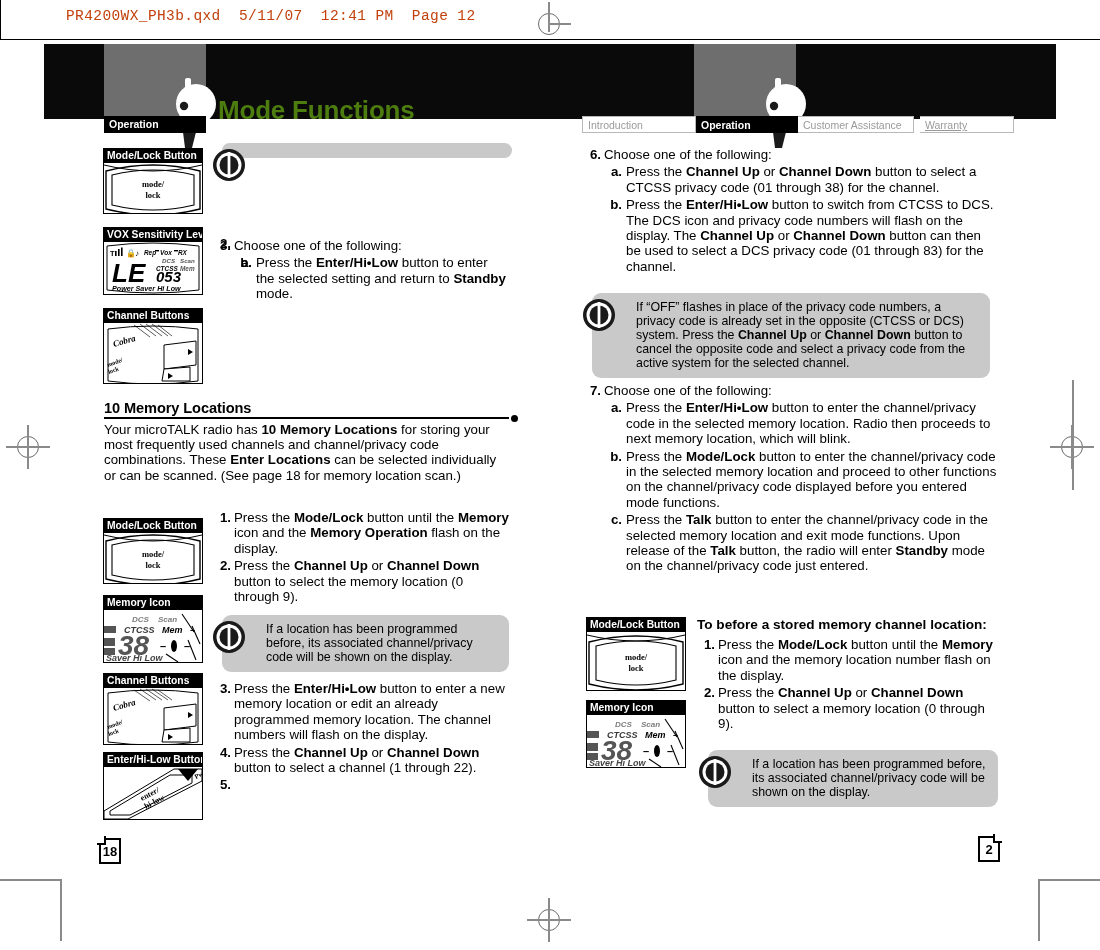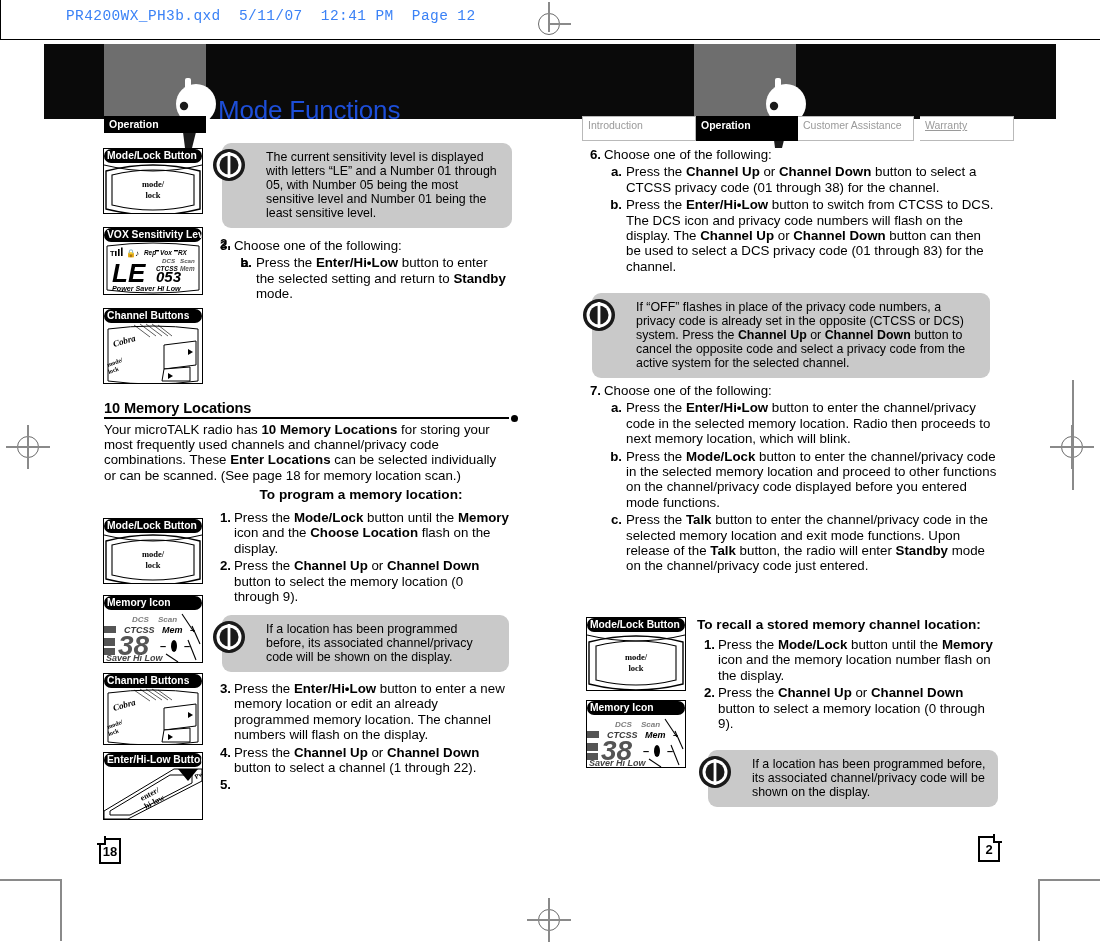--- a/index.html
+++ b/index.html
@@ -15,21 +15,21 @@
   .page { position: absolute; inset: 0; }
 
   
   .scan-header {
     position: absolute; left: 0; top: 0; width: 1100px; height: 40px;
     background: #fff;
   }
   .scan-header .hdr-text {
     position: absolute; left: 66px; top: 8px;
     font-family: "Liberation Mono", monospace;
-    font-size: 14.5px; letter-spacing: 0.4px; color: #3b82f6; white-space: pre;
+    font-size: 14.5px; letter-spacing: 0.4px; color: #c2410c; white-space: pre;
   }
   .scan-rule {
     position: absolute; left: 0; top: 39px; width: 1100px; height: 1px; background: #000;
   }
   .scan-edge-l { position:absolute; left:0; top:0; width:1px; height:40px; background:#000;}
 
   .regmark {
     position: absolute; width: 44px; height: 44px;
   }
   .regmark .circ {
@@ -50,29 +50,29 @@
   .banner-grey-l {
     position: absolute; left: 104px; top: 44px; width: 102px; height: 88px;
     background: #6e6e6e;
   }
   .banner-grey-r {
     position: absolute; left: 694px; top: 44px; width: 102px; height: 88px;
     background: #6e6e6e;
   }
   .title {
     position: absolute; left: 218px; top: 95px;
-    color: #1d4ed8; font-size: 26px; font-weight: normal;
+    color: #4d7c0f; font-size: 26px; font-weight: bold;
     letter-spacing: -0.2px;
   }
   .radio-logo { position: absolute; width: 70px; height: 72px; }
 
   
   .tabbar { position: absolute; height: 17px; }
   .tab {
-    position: absolute; top: 0; height: 25px;
+    position: absolute; top: 0; height: 17px;
     box-sizing: border-box;
     border: 1px solid #b9b9b9; border-left: none;
     font-size: 10.5px; color: #9a9a9a;
     padding-left: 5px; line-height: 16px; background:#fff;
     white-space: nowrap;
   }
   .tab.first { border-left: 1px solid #b9b9b9; }
   .tab.active {
     background: #000; color: #fff; font-weight: bold; border-color: #000;
   }
@@ -133,21 +133,20 @@
 
   
   .fig {
     position: absolute; width: 100px; box-sizing: border-box;
     border: 1px solid #000; background:#fff;
   }
   .fig .cap {
     background: #000; color: #fff; font-size: 10.3px; font-weight: bold;
     padding: 1px 3px; line-height: 12px; white-space: nowrap;
     overflow: hidden;
-    border-radius: 7px;
   }
   .fig .art { position: relative; overflow: hidden; background:#fff; }
 
   
   .btn-art { position:relative; width:100%; height:100%; }
   .btn-art svg { display:block; width:100%; height:100%; }
 
   
   .lcd { position:relative; width:100%; height:100%; background:#fff; }
   .lcd svg { display:block; width:100%; height:100%; }
@@ -331,21 +330,20 @@
 
   <div class="note" style="position:absolute; left:222px; top:143px; width:290px;">
     <div class="bulb">
       <svg viewBox="0 0 34 34">
         <circle cx="17" cy="17" r="16" fill="#1a1a1a"></circle>
         <circle cx="17" cy="17" r="12.5" fill="#ffffff"></circle>
         <circle cx="17" cy="17" r="9.5" fill="#1a1a1a"></circle>
         <rect x="15.6" y="4" width="2.8" height="26" fill="#ffffff"></rect>
       </svg>
     </div>
-    <div class="note-text">The current sensitivity level is displayed with letters “LE” and a Number 01 through 05, with Number 05 being the most sensitive level and Number 01 being the least sensitive level.</div>
   </div>
 
   <ol class="steps" style="position:absolute; left:213px; top:236px; width:296px;">
     <li>
       <span class="num">2.</span>
     </li>
     <li>
       <span class="num">3.</span>
       <span>Choose one of the following:</span>
       <ol class="sub">
@@ -361,21 +359,20 @@
   </ol>
 
   <div style="position:absolute; left:104px; top:400px; width:405px;">
     <div class="sec-head">10 Memory Locations</div>
     <div class="sec-rule"></div>
     <div class="p" style="margin-top:3px;">
       Your microTALK radio has <b>10 Memory Locations</b> for storing your most frequently used channels and channel/privacy code combinations. These <b>Enter Locations</b> can be selected individually or can be scanned. (See page 18 for memory location scan.)
     </div>
   </div>
 
-  <div class="center-head" style="position:absolute; left:213px; top:487px; width:296px;">To program a memory location:</div>
 
   <div class="fig" style="left:103px; top:518px;">
     <div class="cap">Mode/Lock Button</div>
     <div class="art" style="height:50px;">
       <div class="btn-art">
         <svg viewBox="0 0 98 50" preserveAspectRatio="none">
           <path d="M2 46 Q49 58 96 46 L96 8 Q49 -4 2 8 Z" fill="#fff" stroke="#000" stroke-width="1.4"></path>
           <path d="M8 42 Q49 52 90 42 L90 12 Q49 2 8 12 Z" fill="#fff" stroke="#000" stroke-width="1.1"></path>
           <path d="M0 2 Q49 14 98 2" fill="none" stroke="#000" stroke-width="1.1"></path>
           <text x="49" y="24" font-family="Liberation Serif, serif" font-size="8.5" font-weight="bold" text-anchor="middle" fill="#000">mode/</text>
@@ -454,21 +451,21 @@
           <path d="M74 2 L94 2 L84 14 Z" fill="#000"></path>
           <text x="92" y="12" font-family="Liberation Serif, serif" font-size="6.5" font-weight="bold" fill="#000" transform="rotate(-28 92 12)">Pw</text>
         </svg>
       </div>
     </div>
   </div>
 
   <ol class="steps" style="position:absolute; left:213px; top:510px; width:296px;">
     <li>
       <span class="num">1.</span>
-      <span>Press the <b>Mode/Lock</b> button until the <b>Memory</b> icon and the <b>Choose Location</b> flash on the display.</span>
+      <span>Press the <b>Mode/Lock</b> button until the <b>Memory</b> icon and the <b>Memory Operation</b> flash on the display.</span>
     </li>
     <li>
       <span class="num">2.</span>
       <span>Press the <b>Channel Up</b> or <b>Channel Down</b> button to select the memory location (0 through 9).</span>
     </li>
   </ol>
 
   <div class="note" style="position:absolute; left:222px; top:615px; width:287px;">
     <div class="bulb">
       <svg viewBox="0 0 34 34">
@@ -592,21 +589,21 @@
             <path d="M78 4 L90 22"></path>
               <path d="M88 16 L96 34"></path>
               <path d="M84 30 L92 50"></path>
               <path d="M62 44 L74 52"></path>
           </g>
         </svg>
       </div>
     </div>
   </div>
 
-  <div style="position:absolute; left:697px; top:617px; width:300px; font-weight:bold; font-size:13.6px;">To recall a stored memory channel location:</div>
+  <div style="position:absolute; left:697px; top:617px; width:300px; font-weight:bold; font-size:13.6px;">To before a stored memory channel location:</div>
 
   <ol class="steps" style="position:absolute; left:697px; top:637px; width:303px;">
     <li>
       <span class="num">1.</span>
       <span>Press the <b>Mode/Lock</b> button until the <b>Memory</b> icon and the memory location number flash on the display.</span>
     </li>
     <li>
       <span class="num">2.</span>
       <span>Press the <b>Channel Up</b> or <b>Channel Down</b> button to select a memory location (0 through 9).</span>
     </li>

